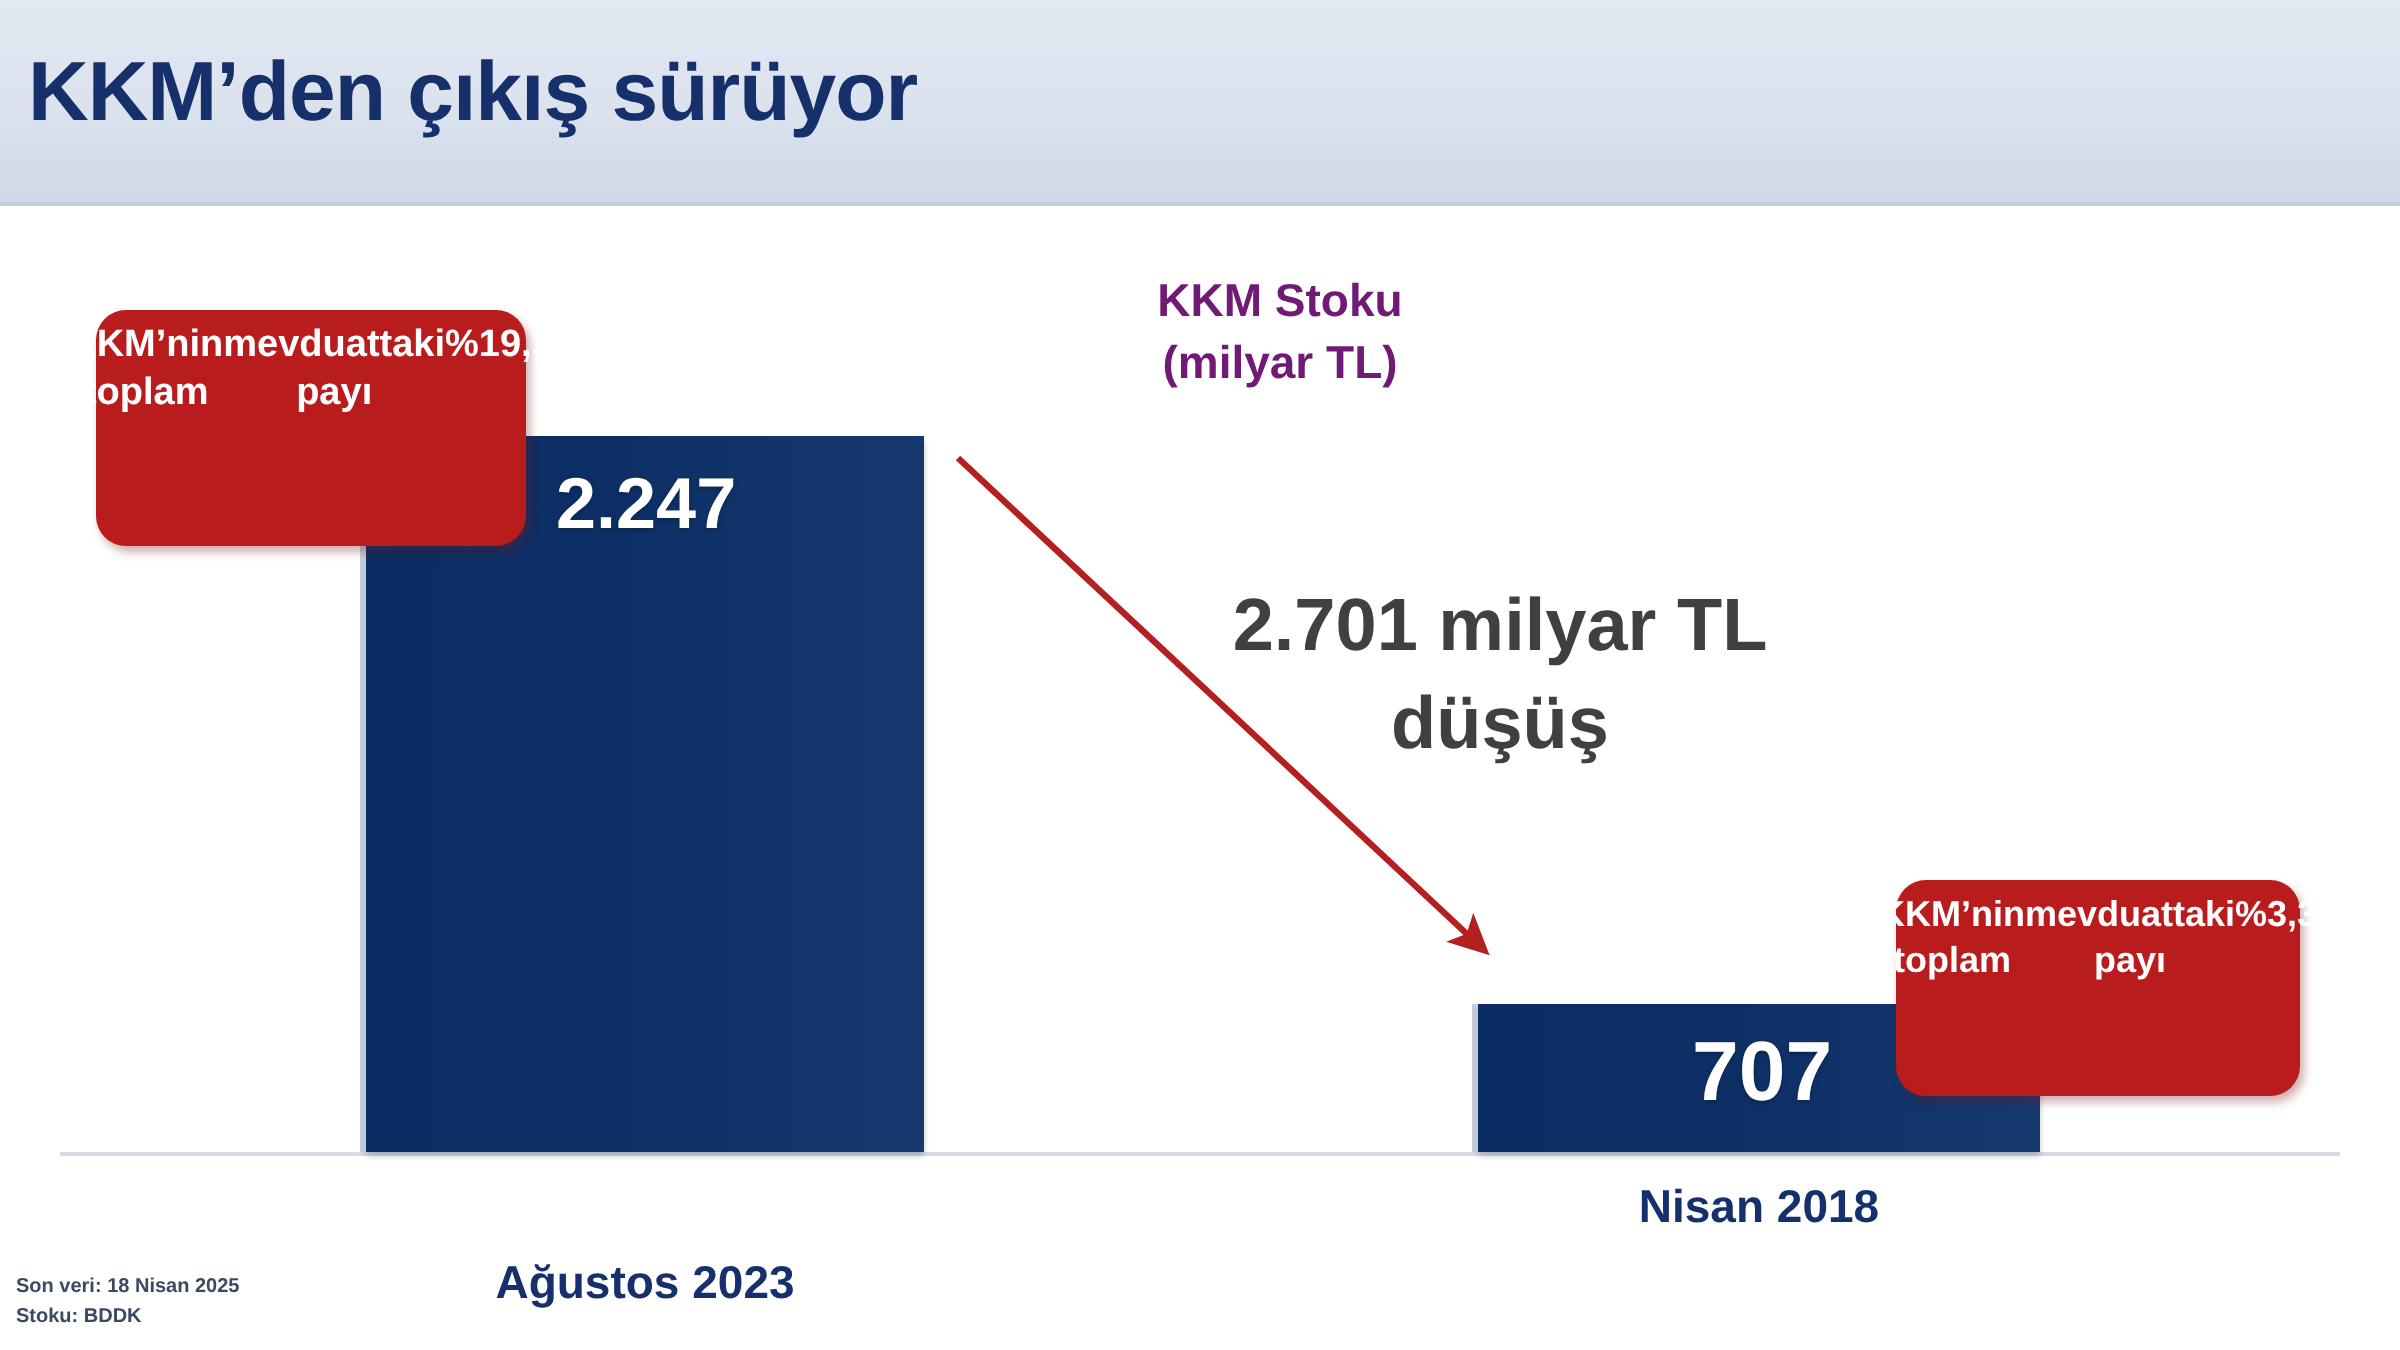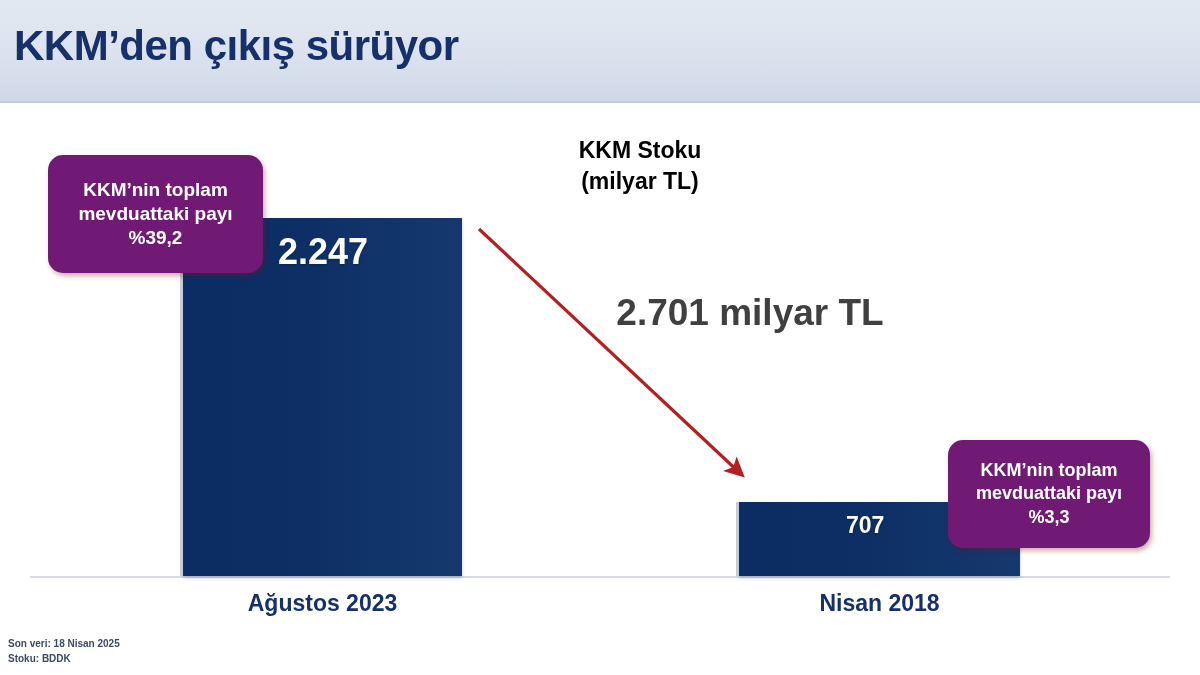--- a/index.html
+++ b/index.html
@@ -48,49 +48,49 @@
     background:#b9c4d6;opacity:.85;
   }
 
   .bar-value{
     position:absolute;
     color:#ffffff;font-weight:bold;
     text-shadow:0 1px 2px rgba(0,0,0,.25);
     white-space:nowrap;
   }
   .bar-value-1{left:278px;top:128px;font-size:36px;}
-  .bar-value-2{left:846px;top:409px;font-size:23px;}
+  .bar-value-2{left:846px;top:409px;font-size:42px;}
 
   
   .cat-label{
     position:absolute;top:487px;
     font-size:23px;font-weight:bold;color:#16306b;
     text-align:center;white-space:nowrap;
   }
-  .cat-1{left:183px;width:279px;}
+  .cat-1{left:183px;width:279px;margin-top:38px;}
   .cat-2{left:739px;width:281px;}
 
   
   .chart-heading{
     position:absolute;left:520px;top:32px;width:240px;
-    text-align:center;color:#000000;font-weight:bold;font-size:23px;
+    text-align:center;color:#701a75;font-weight:bold;font-size:23px;
     line-height:1.35;
   }
 
   
   .callout{
     position:absolute;
-    background:#701a75;
+    background:#b91c1c;
     border-radius:15px;
     color:#ffffff;
     font-weight:bold;
     text-align:center;
     box-shadow:2px 3px 5px rgba(120,20,20,.35);
     box-sizing:border-box;
-    display:flex;flex-direction:column;justify-content:center;
+    display:flex;flex-direction:row;justify-content:center;
   }
   .callout div{line-height:1.28;}
   .callout-left{
     left:48px;top:52px;width:215px;height:118px;
     font-size:19px;padding:6px 8px;
   }
   .callout-right{
     left:948px;top:337px;width:202px;height:108px;
     font-size:18px;padding:6px 8px;
   }
@@ -144,26 +144,27 @@
       <defs>
         <marker id="arrowhead" markerWidth="7" markerHeight="7" refX="5.2" refY="3.1" orient="auto">
           <path d="M0,0 L6.4,3.1 L0,6.2 L1.5,3.1 Z" fill="#b41f1f"></path>
         </marker>
       </defs>
       <line x1="479" y1="126" x2="742" y2="372" stroke="#b41f1f" stroke-width="3.2" marker-end="url(#arrowhead)"></line>
     </svg>
 
     <div class="drop-note">
       <div>2.701 milyar TL</div>
+      <div>düşüş</div>
     </div>
 
     <div class="callout callout-left">
       <div>KKM’nin toplam</div>
       <div>mevduattaki payı</div>
-      <div>%39,2</div>
+      <div>%19,3</div>
     </div>
 
     <div class="callout callout-right">
       <div>KKM’nin toplam</div>
       <div>mevduattaki payı</div>
       <div>%3,3</div>
     </div>
 
   </div>
 

